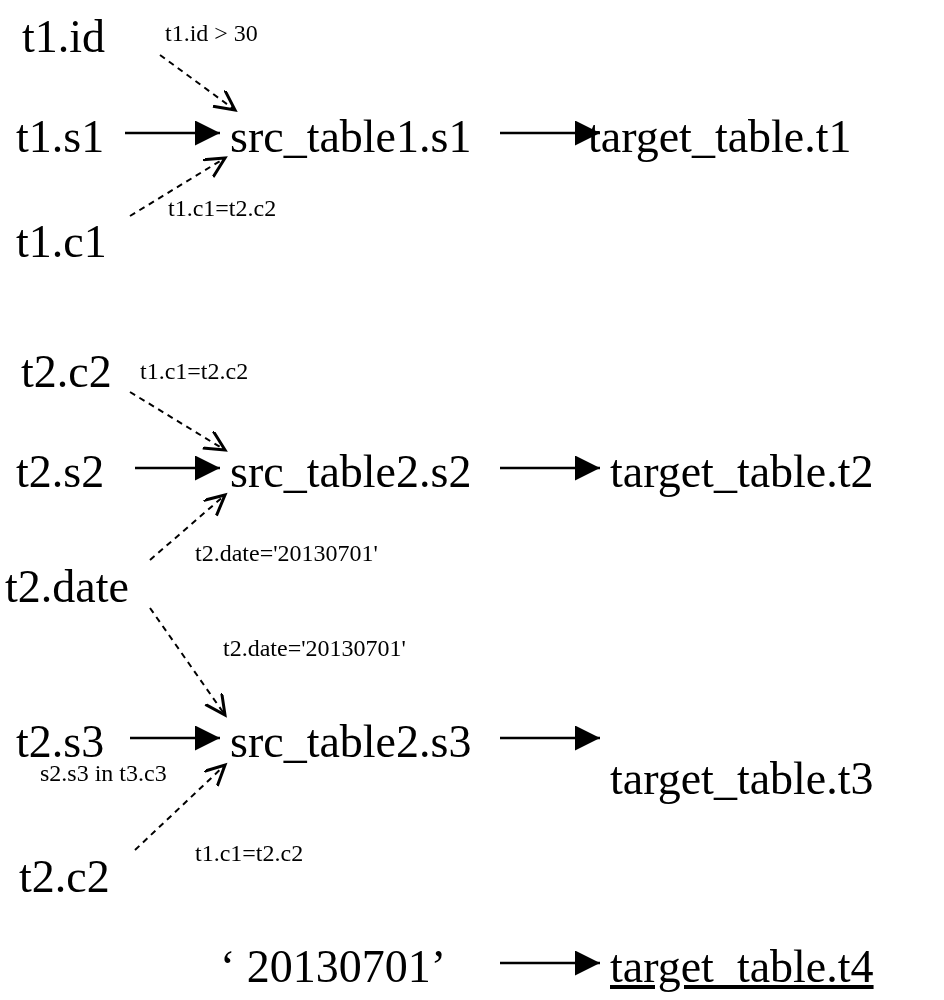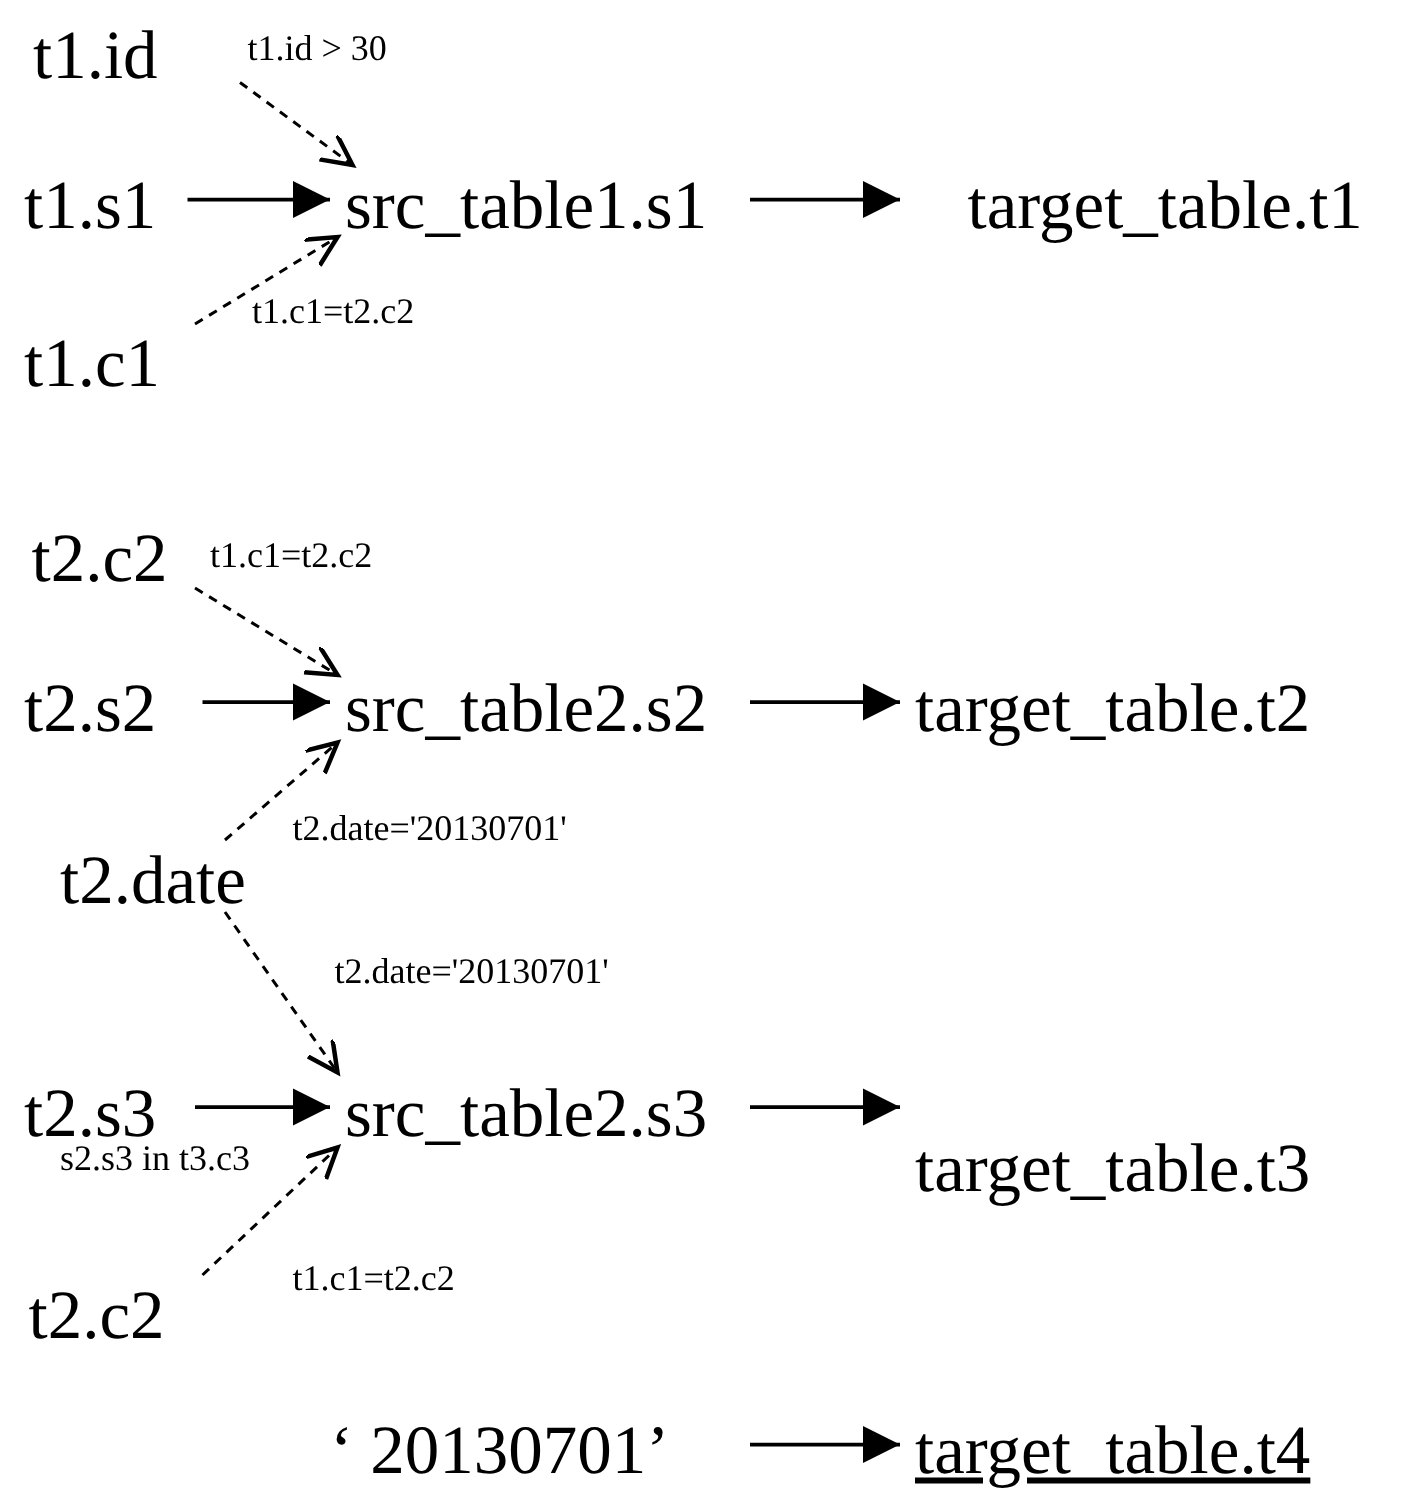--- a/index.html
+++ b/index.html
@@ -43,25 +43,25 @@
       pointer-events: none;
     }
   </style>
 </head>
 <body>
 
 <div class="node" style="left:22px; top:10px;">t1.id</div>
 <div class="node" style="left:16px; top:110px;">t1.s1</div>
 <div class="node" style="left:16px; top:215px;">t1.c1</div>
 <div class="node" style="left:230px; top:110px;">src_table1.s1</div>
-<div class="node" style="left:645px; top:110px;">target_table.t1</div>
+<div class="node" style="left:588px; top:110px;">target_table.t1</div>
 
 <div class="node" style="left:21px; top:345px;">t2.c2</div>
 <div class="node" style="left:16px; top:445px;">t2.s2</div>
-<div class="node" style="left:5px; top:560px;margin-left:35px;">t2.date</div>
+<div class="node" style="left:5px; top:560px;">t2.date</div>
 <div class="node" style="left:230px; top:445px;">src_table2.s2</div>
 <div class="node" style="left:610px; top:445px;">target_table.t2</div>
 
 <div class="node" style="left:16px; top:715px;text-align:center;">t2.s3</div>
 <div class="node" style="left:19px; top:850px;">t2.c2</div>
 <div class="node" style="left:230px; top:715px;text-align:right;">src_table2.s3</div>
 <div class="node" style="left:610px; top:752px;">target_table.t3</div>
 
 <div class="node" style="left:220px; top:940px;text-align:center;">‘ 20130701’</div>
 <div class="node" style="left:610px; top:940px;text-decoration:underline;">target_table.t4</div>

